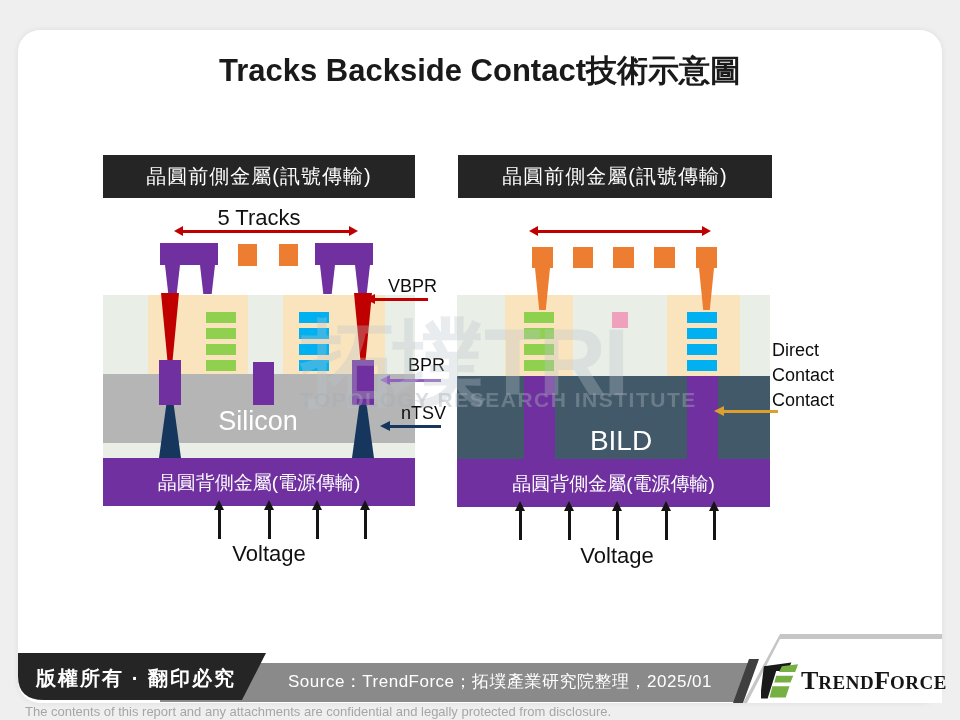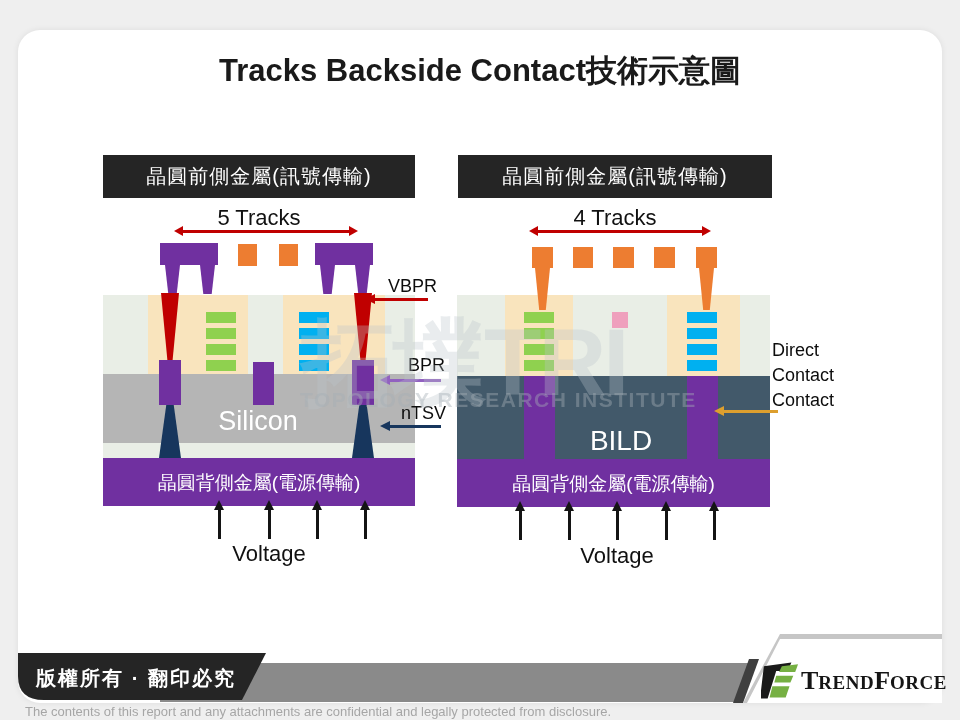--- a/index.html
+++ b/index.html
@@ -112,21 +112,20 @@
   <div class="larrow" style="left:374px;top:298px;width:54px;color:var(--red);"></div>
   <div class="abs annlbl" style="left:408px;top:355px;">BPR</div>
   <div class="larrow" style="left:389px;top:379px;width:52px;color:#9161c0;"></div>
   <div class="abs annlbl" style="left:401px;top:403px;">nTSV</div>
   <div class="larrow" style="left:389px;top:425px;width:52px;color:var(--navy);"></div>
 
   <div class="abs hdrbar" style="left:458px;top:155px;width:314px;">
     <span>晶圓前側金屬(訊號傳輸)</span>
   </div>
 
-  <div class="abs tracks" style="left:458px;top:205px;width:314px;">4 Tracks</div>
   <div class="darrow" style="left:537px;top:230px;width:166px;"></div>
 
   <div class="abs orangebox" style="left:532px;top:247px;width:21px;height:21px;"></div>
   <div class="abs orangebox" style="left:573px;top:247px;width:20px;height:21px;"></div>
   <div class="abs orangebox" style="left:613px;top:247px;width:21px;height:21px;"></div>
   <div class="abs orangebox" style="left:654px;top:247px;width:21px;height:21px;"></div>
   <div class="abs orangebox" style="left:696px;top:247px;width:21px;height:21px;"></div>
 
   <div class="abs" style="left:457px;top:295px;width:313px;height:81px;background:var(--light-band);"></div>
   <div class="abs" style="left:505px;top:295px;width:68px;height:81px;background:var(--beige);"></div>
@@ -164,20 +163,21 @@
     <div>Direct</div>
     <div>Contact</div>
     <div>Contact</div>
   </div>
   <div class="larrow" style="left:723px;top:410px;width:55px;color:var(--dbc-arrow);"></div>
 
   <div class="abs wm-big" style="left:302px;top:300px;">拓墣TRI</div>
   <div class="abs wm-sub" style="left:300px;top:388px;">TOPOLOGY RESEARCH INSTITUTE</div>
 
   <div class="abs footer-gray" style="left:160px;top:663px;width:590px;height:39px;"></div>
+  <div class="abs source" style="left:260px;top:670px;width:480px;">Source：TrendForce；拓墣產業研究院整理，2025/01</div>
 
   <svg class="abs" style="left:18px;top:653px;" width="248" height="47">
     <path d="M0 0 H248 L224 47 H26 Q0 47 0 23 Z" fill="#252525"></path>
   </svg>
   <div class="abs copyright" style="left:36px;top:665px;width:200px;">版權所有 · 翻印必究</div>
 
   <div class="abs" style="left:749px;top:659px;width:10px;height:44px;background:#3f3f3f;transform:skewX(-20deg);transform-origin:top left;"></div>
   <div class="abs ribbon-border" style="left:743px;top:634px;width:199px;height:69px;"></div>
   <div class="abs ribbon" style="left:747px;top:639px;width:195px;height:64px;"></div>
 

